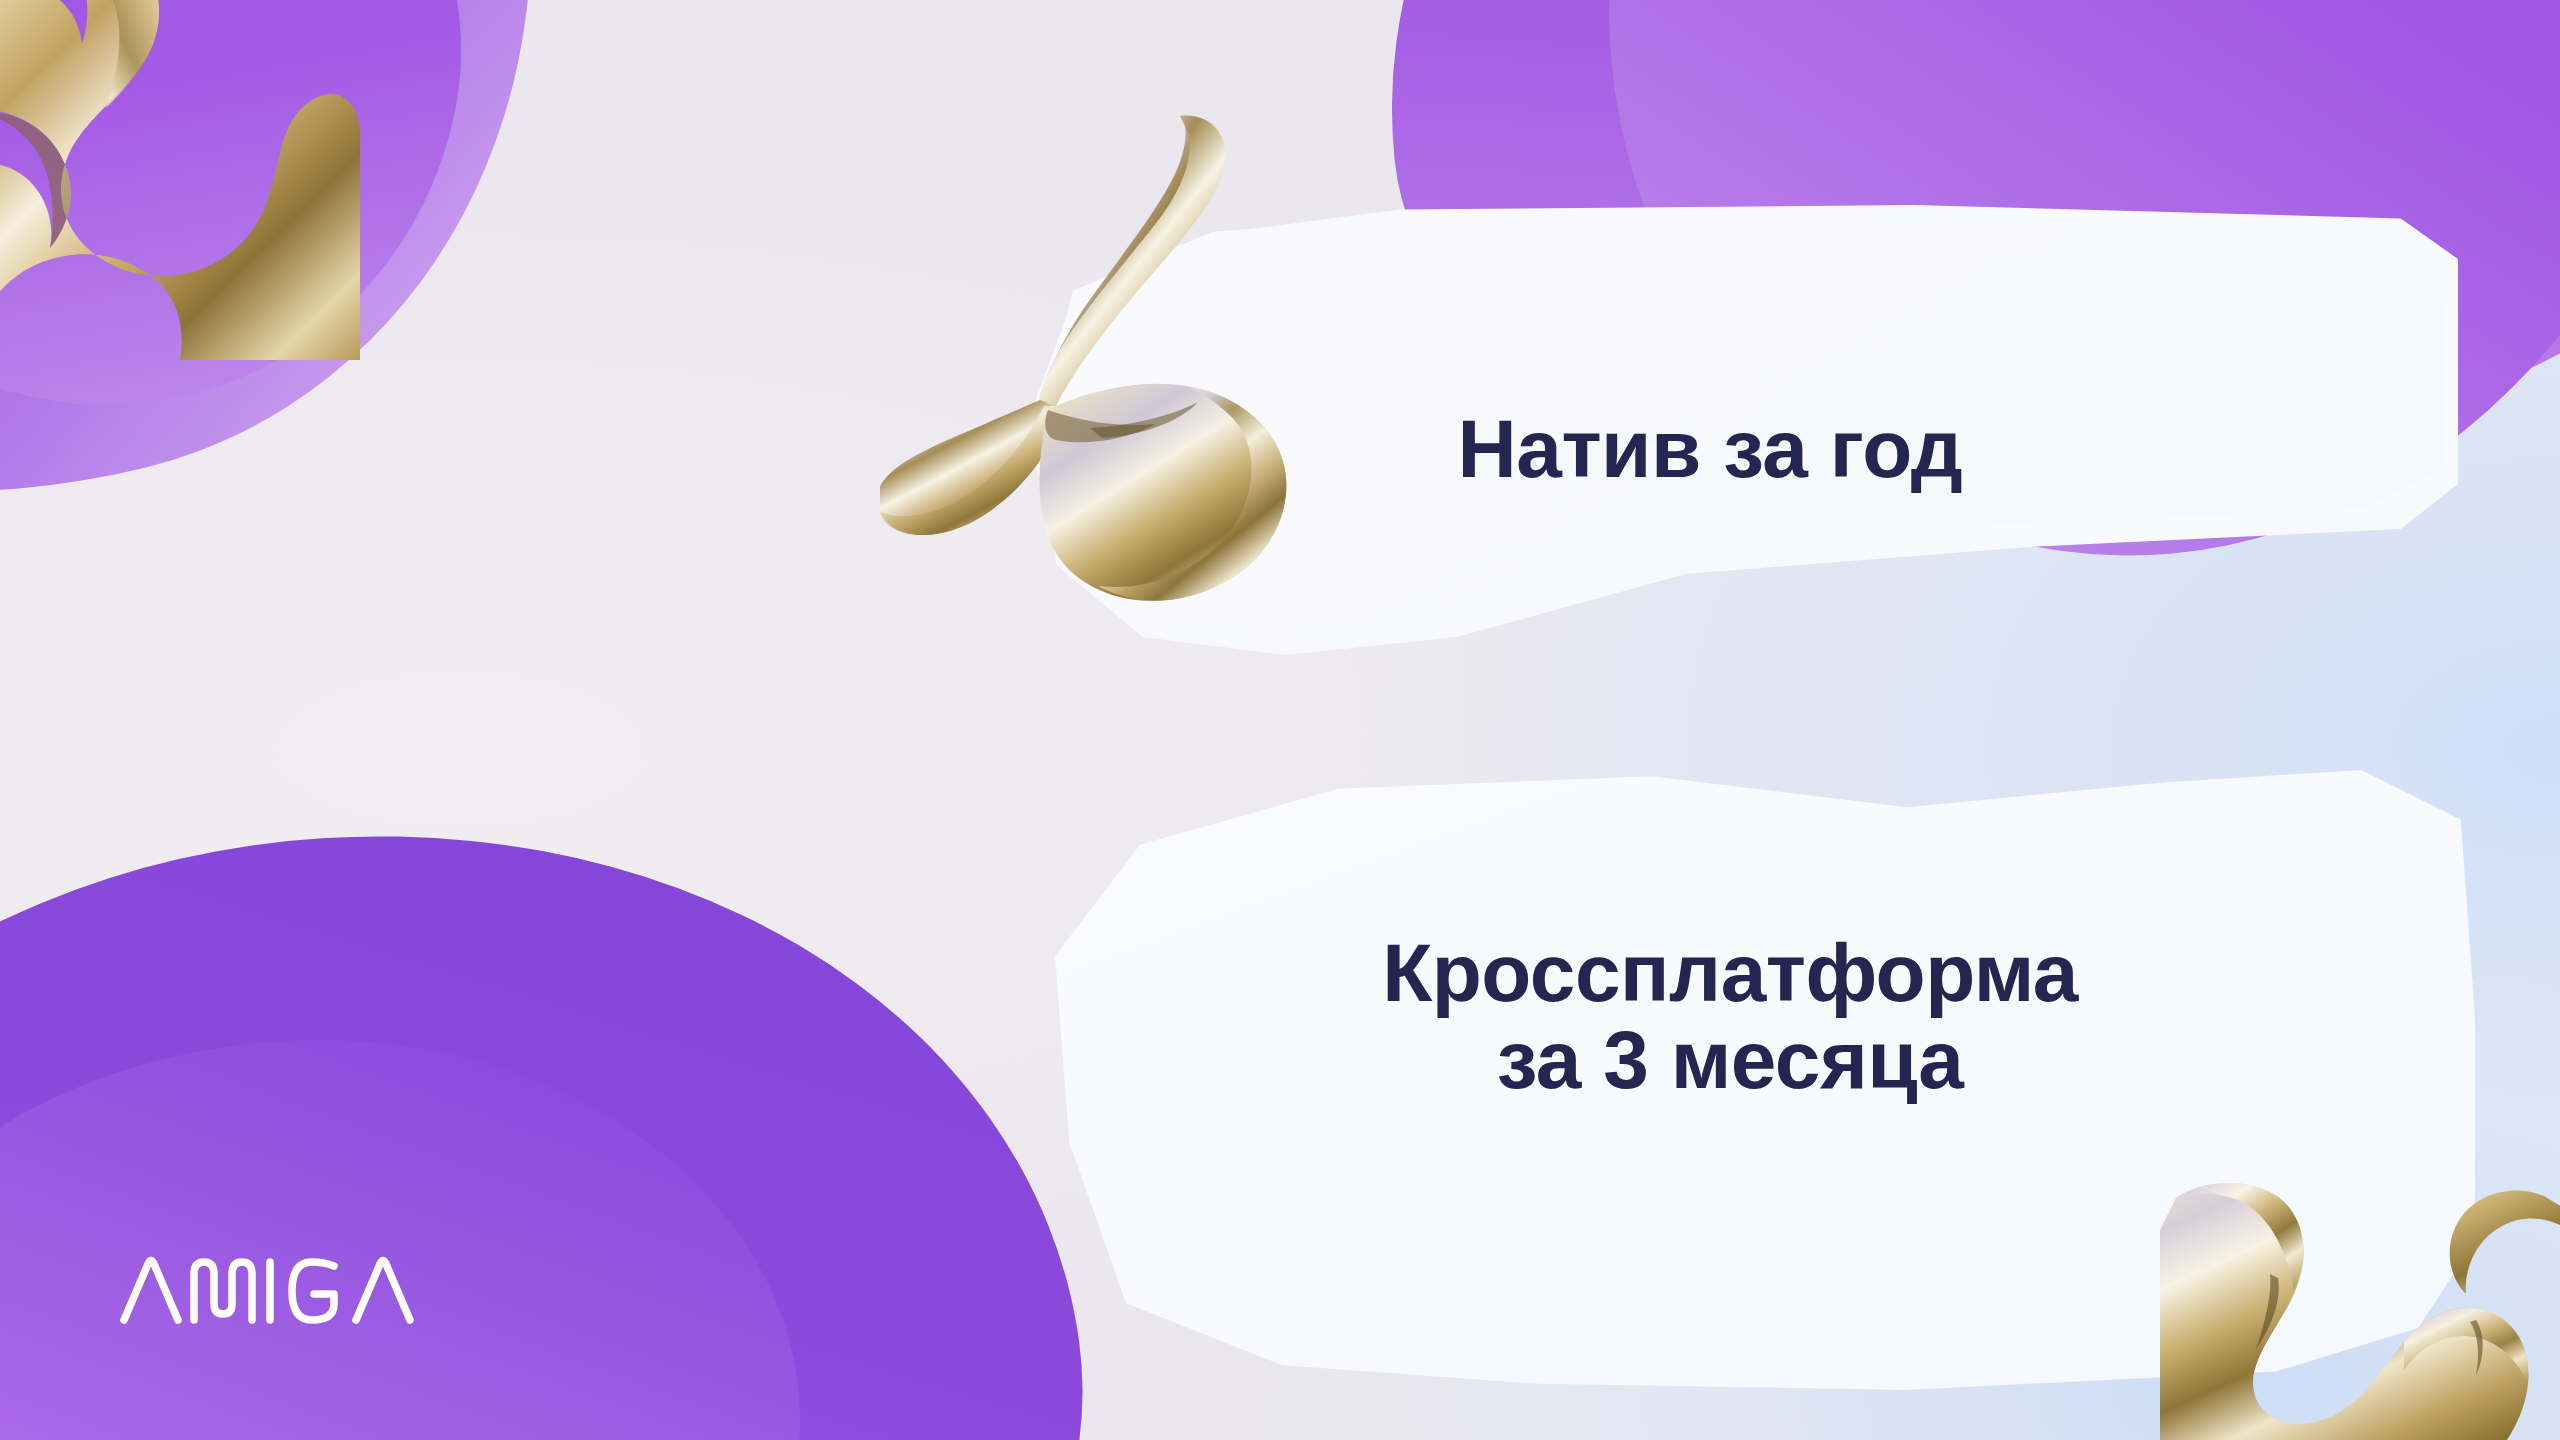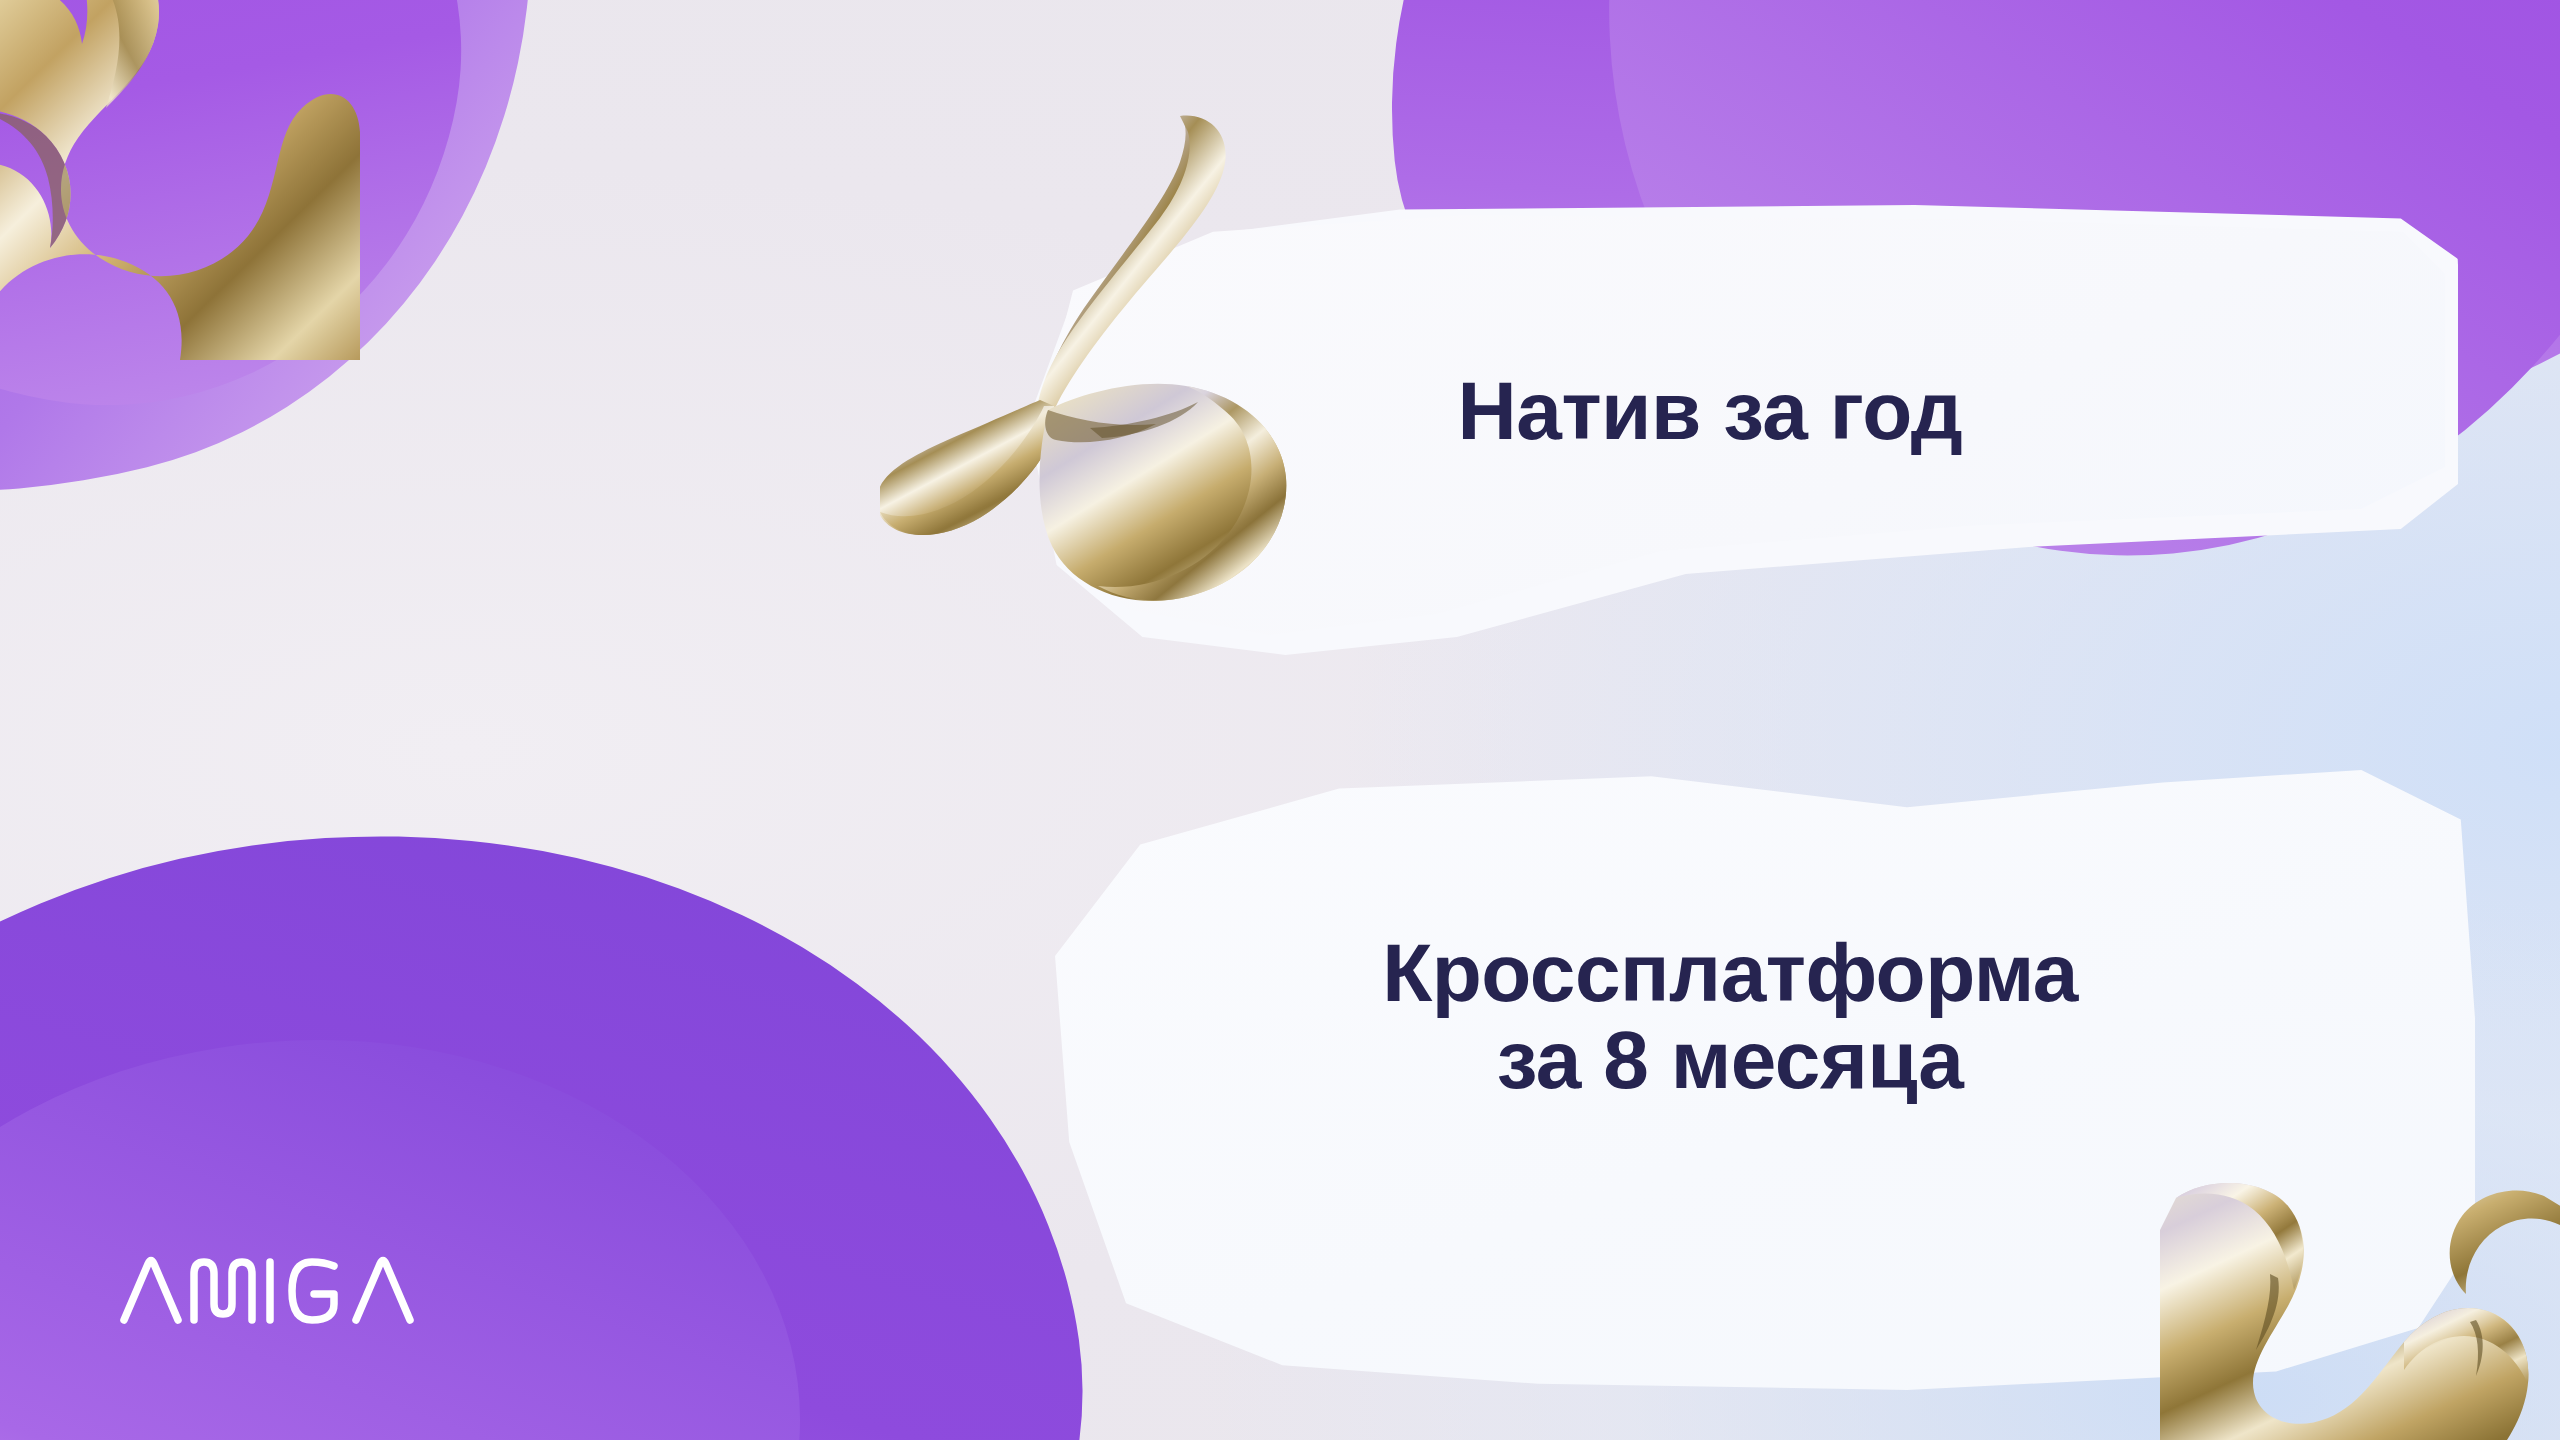--- a/index.html
+++ b/index.html
@@ -102,21 +102,21 @@
     position:absolute;
     color:#262450;
     font-weight:700;
     letter-spacing:-0.5px;
     text-align:center;
     line-height:1.06;
     white-space:pre-line;
     user-select:none;
   }
   #headline-1{
-    left:1230px;top:368px;width:960px;
+    left:1230px;top:406px;width:960px;
     font-size:82px;
   }
   #headline-2{
     left:1230px;top:930px;width:1000px;
     font-size:82px;
   }
 
   
   .metal{position:absolute;}
   #metal-topleft{left:-70px;top:-60px;width:430px;height:420px;}
@@ -147,21 +147,21 @@
   <div class="blob blob-bl"></div>
   <div class="blob blob-bl-2"></div>
 
   <div class="card card-top card-shadow"></div>
   <div class="card card-top-inner"></div>
   <div class="card card-bottom card-shadow"></div>
 
   <div class="headline" id="headline-1">Натив за год</div>
 
   <div class="headline" id="headline-2">Кроссплатформа
-за 8 месяца</div>
+за 3 месяца</div>
 
   <div class="metal" id="metal-topleft">
     <svg viewBox="0 0 430 420" width="430" height="420">
       <defs>
         <linearGradient id="gold1" x1="0" y1="0" x2="1" y2="1">
           <stop offset="0%" stop-color="#FBF6E6"></stop>
           <stop offset="14%" stop-color="#E7D6A6"></stop>
           <stop offset="30%" stop-color="#C2A262"></stop>
           <stop offset="45%" stop-color="#F6EFDC"></stop>
           <stop offset="60%" stop-color="#CFB06E"></stop>

